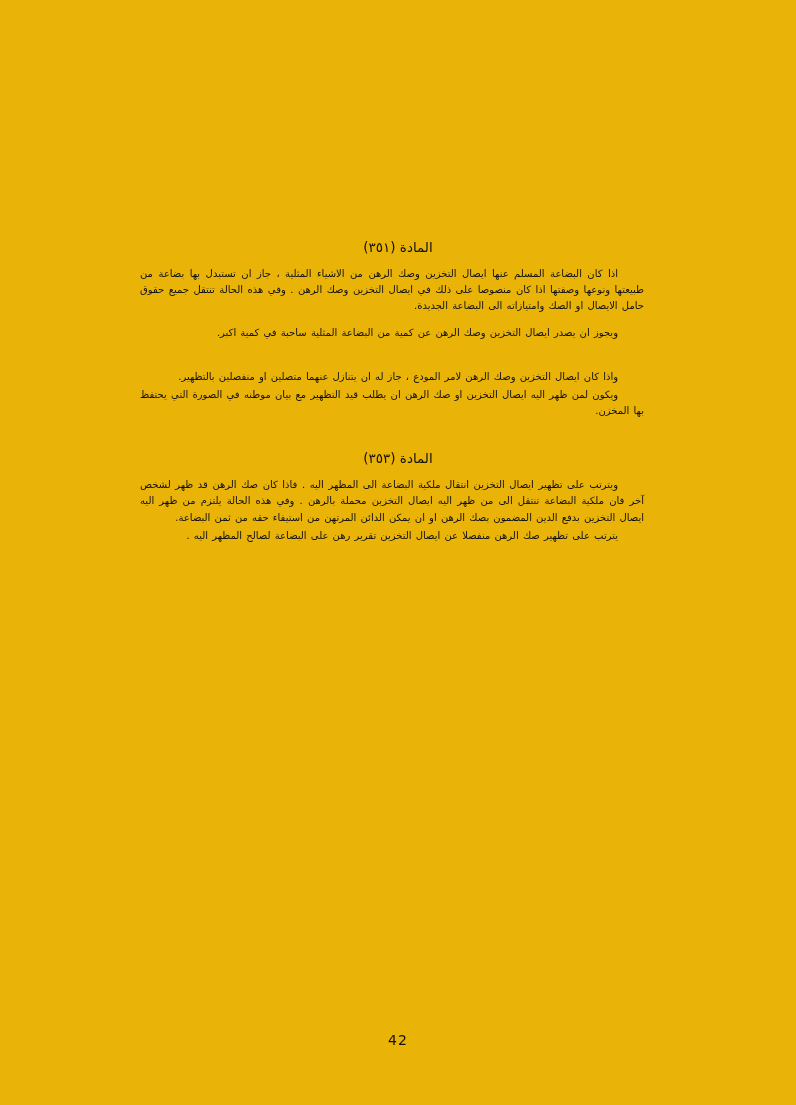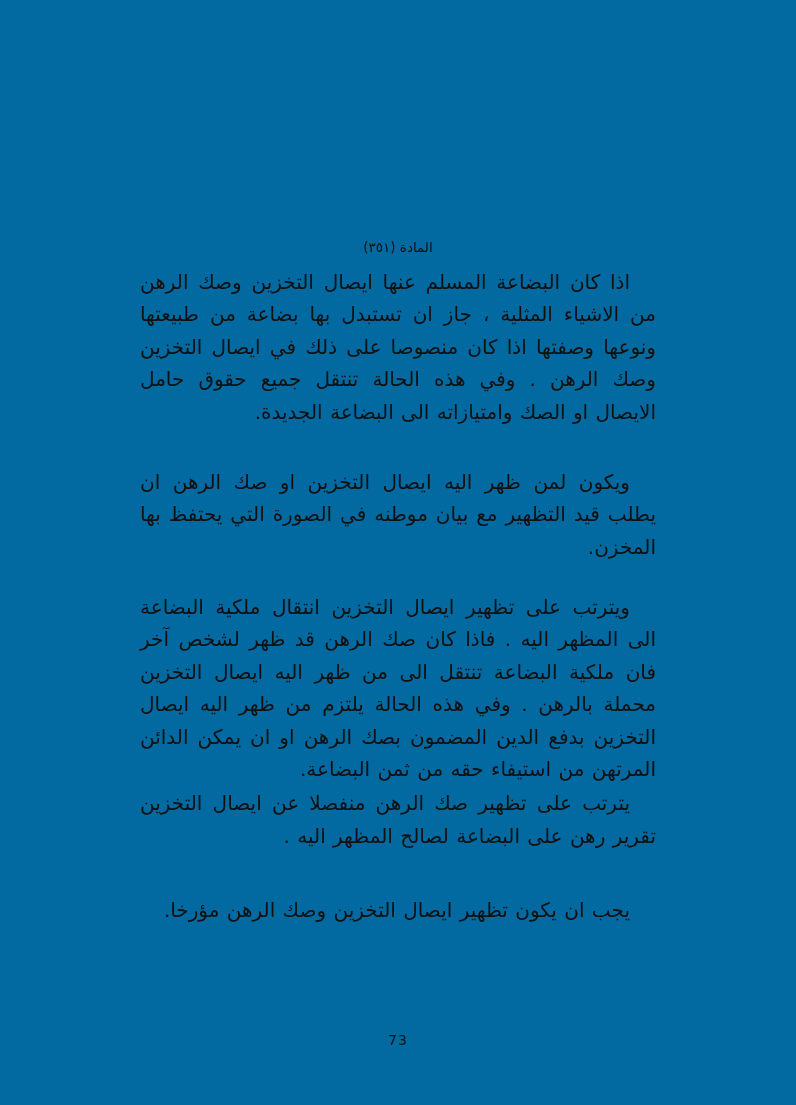--- a/index.html
+++ b/index.html
@@ -15,21 +15,21 @@
     font-family: "DejaVu Sans", sans-serif;
     color: #111111;
     overflow: hidden;
   }
   .page {
     position: absolute;
     top: 0;
     left: 0;
     width: 796px;
     height: 1105px;
-    background: #0369a1;
+    background: #eab308;
   }
   .content {
     position: absolute;
     top: 236px;
     right: 140px;
     left: 140px;
     direction: rtl;
     text-align: justify;
   }
   .article {
@@ -38,23 +38,23 @@
   .article-heading {
     text-align: center;
     font-size: 13.5px;
     letter-spacing: 0.6px;
     margin: 0 0 7px 0;
     padding: 0;
     font-weight: normal;
     line-height: 1.7;
   }
   .para {
-    font-size: 20px;
+    font-size: 10px;
     line-height: 1.62;
-    margin: 0 0 2px 0;
+    margin: 0 12px 2px 0;
     text-align: justify;
     text-align-last: right;
     letter-spacing: 0.2px;
     word-spacing: 1px;
   }
   .para.indent {
     text-indent: 26px;
   }
   .spacer-lg {
     height: 22px;
@@ -78,38 +78,40 @@
 </head>
 <body>
 
 <div class="page">
   <div class="content">
 
     <section class="article">
       <div class="article-heading">المادة (٣٥١)</div>
       <p class="para indent">اذا كان البضاعة المسلم عنها ايصال التخزين وصك الرهن من الاشياء المثلية ، جاز ان تستبدل بها بضاعة من طبيعتها ونوعها وصفتها اذا كان منصوصا على ذلك في ايصال التخزين وصك الرهن . وفي هذه الحالة تنتقل جميع حقوق حامل الايصال او الصك وامتيازاته الى البضاعة الجديدة.</p>
       <div class="spacer-sm"></div>
+      <p class="para indent">ويجوز ان يصدر ايصال التخزين وصك الرهن عن كمية من البضاعة المثلية ساحبة في كمية اكبر.</p>
     </section>
 
     <div class="spacer-lg"></div>
 
     <section class="article">
+      <p class="para indent">واذا كان ايصال التخزين وصك الرهن لامر المودع ، جاز له ان يتنازل عنهما متصلين او منفصلين بالتظهير.</p>
       <p class="para indent">ويكون لمن ظهر اليه ايصال التخزين او صك الرهن ان يطلب قيد التظهير مع بيان موطنه في الصورة التي يحتفظ بها المخزن.</p>
     </section>
 
     <div class="spacer-lg"></div>
 
     <section class="article">
+      <div class="article-heading">المادة (٣٥٣)</div>
       <p class="para indent">ويترتب على تظهير ايصال التخزين انتقال ملكية البضاعة الى المظهر اليه . فاذا كان صك الرهن قد ظهر لشخص آخر فان ملكية البضاعة تنتقل الى من ظهر اليه ايصال التخزين محملة بالرهن . وفي هذه الحالة يلتزم من ظهر اليه ايصال التخزين بدفع الدين المضمون بصك الرهن او ان يمكن الدائن المرتهن من استيفاء حقه من ثمن البضاعة.</p>
       <p class="para indent">يترتب على تظهير صك الرهن منفصلا عن ايصال التخزين تقرير رهن على البضاعة لصالح المظهر اليه .</p>
     </section>
 
     <div class="spacer-lg"></div>
     <div class="spacer-md"></div>
 
     <section class="article">
-      <p class="para indent">يجب ان يكون تظهير ايصال التخزين وصك الرهن مؤرخا.</p>
     </section>
 
   </div>
 
-  <div class="page-number">73</div>
+  <div class="page-number">42</div>
 </div>
 
 </body></html>

